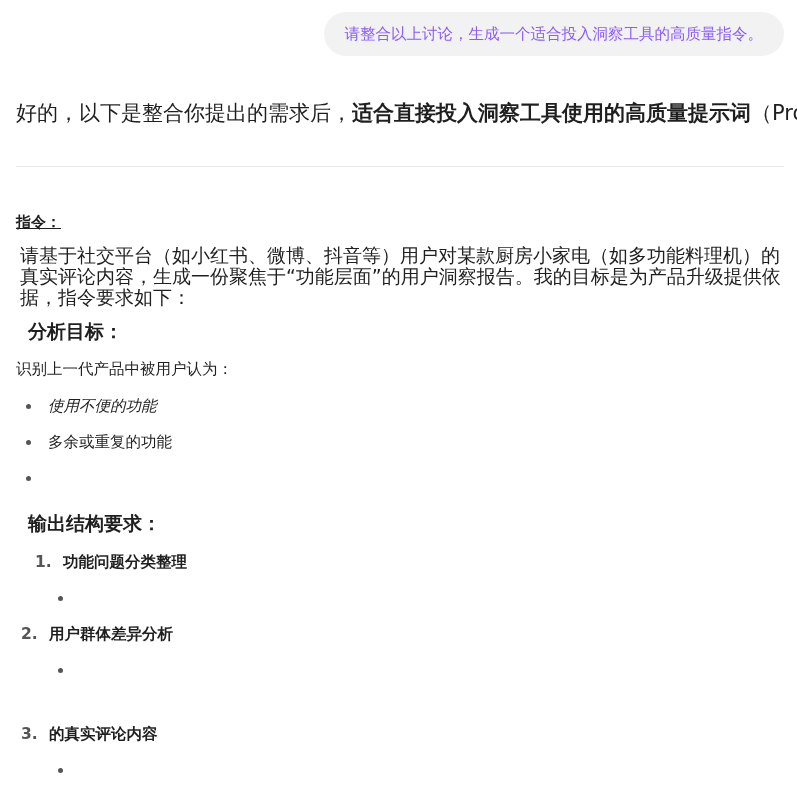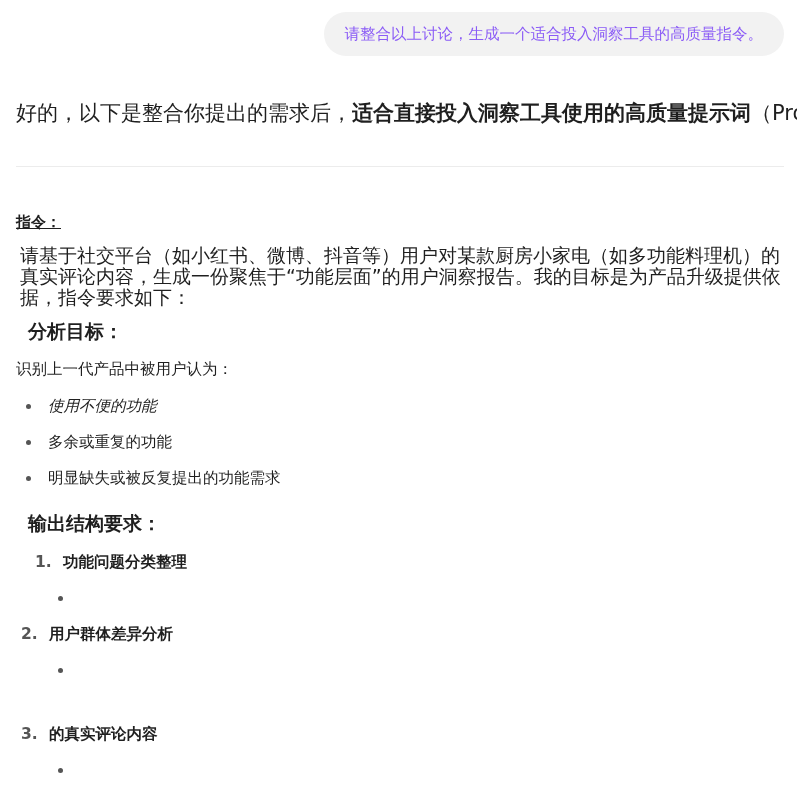--- a/index.html
+++ b/index.html
@@ -147,21 +147,20 @@
   <div class="bullet" style="top:394px; left:32px;font-style:italic;">
     <span class="dot" style="left:-22px;"></span>
     <span>使用不便的功能</span>
   </div>
   <div class="bullet" style="top:430px; left:32px;">
     <span class="dot" style="left:-22px;"></span>
     <span>多余或重复的功能</span>
   </div>
   <div class="bullet" style="top:466px; left:32px;">
     <span class="dot" style="left:-22px;"></span>
-    <span>明显缺失或被反复提出的功能需求</span>
   </div>
 
   <div class="h3" style="top:509px;">输出结构要求：</div>
 
   <div class="num" style="top:550px; left:19px;">
     <span class="n">1.</span><span>功能问题分类整理</span>
   </div>
   <div class="bullet" style="top:586px; left:64px;">
     <span class="dot" style="left:-22px;"></span>
   </div>

